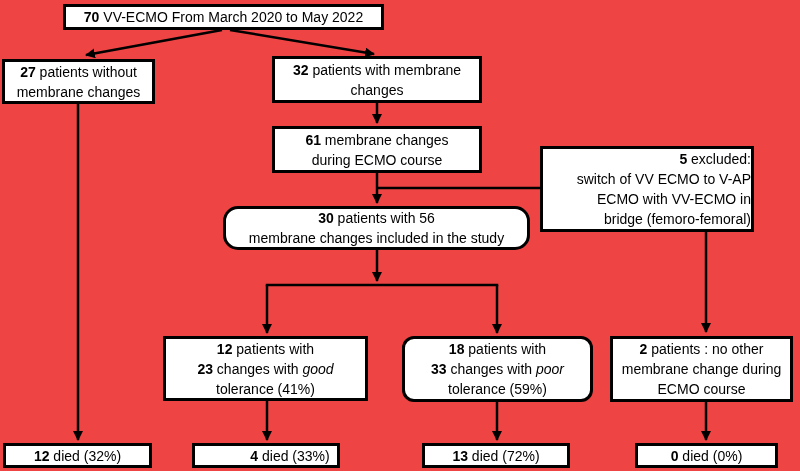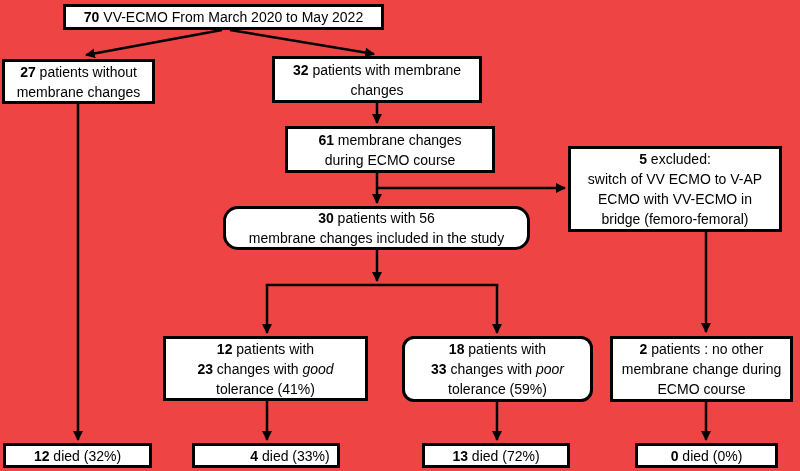--- a/index.html
+++ b/index.html
@@ -27,22 +27,22 @@
     color: #000000;
   }
   .box .ln { white-space: nowrap; }
   .box b { font-weight: 700; }
   .box i { font-style: italic; }
 
   
   .b-total        { left: 63px;  top: 4px;   width: 321px; height: 26px; }
   .b-nochanges    { left: 2px;   top: 59px;  width: 153px; height: 45px; }
   .b-withchanges  { left: 272px; top: 56px;  width: 210px; height: 47px; }
-  .b-changes61    { left: 285px; top: 126px; width: 210px; height: 47px; }
-  .b-excluded     { left: 568px; top: 146px; width: 214px; height: 86px; }
+  .b-changes61    { left: 272px; top: 126px; width: 210px; height: 47px; }
+  .b-excluded     { left: 540px; top: 146px; width: 214px; height: 86px; align-items: flex-end; }
   .b-included     { left: 223px; top: 206px; width: 307px; height: 44px; border-radius: 15px; }
   .b-good         { left: 163px; top: 336px; width: 205px; height: 65px; }
   .b-poor         { left: 402px; top: 336px; width: 191px; height: 66px; border-radius: 12px; }
   .b-noother      { left: 610px; top: 336px; width: 183px; height: 66px; }
   .b-died38       { left: 3px;   top: 443px; width: 149px; height: 25px; }
   .b-diedgood     { left: 192px; top: 443px; width: 148px; height: 25px; padding-left: 48px; }
   .b-diedpoor     { left: 422px; top: 443px; width: 148px; height: 25px; }
   .b-diednoother  { left: 635px; top: 443px; width: 143px; height: 25px; }
 </style>
 </head>

